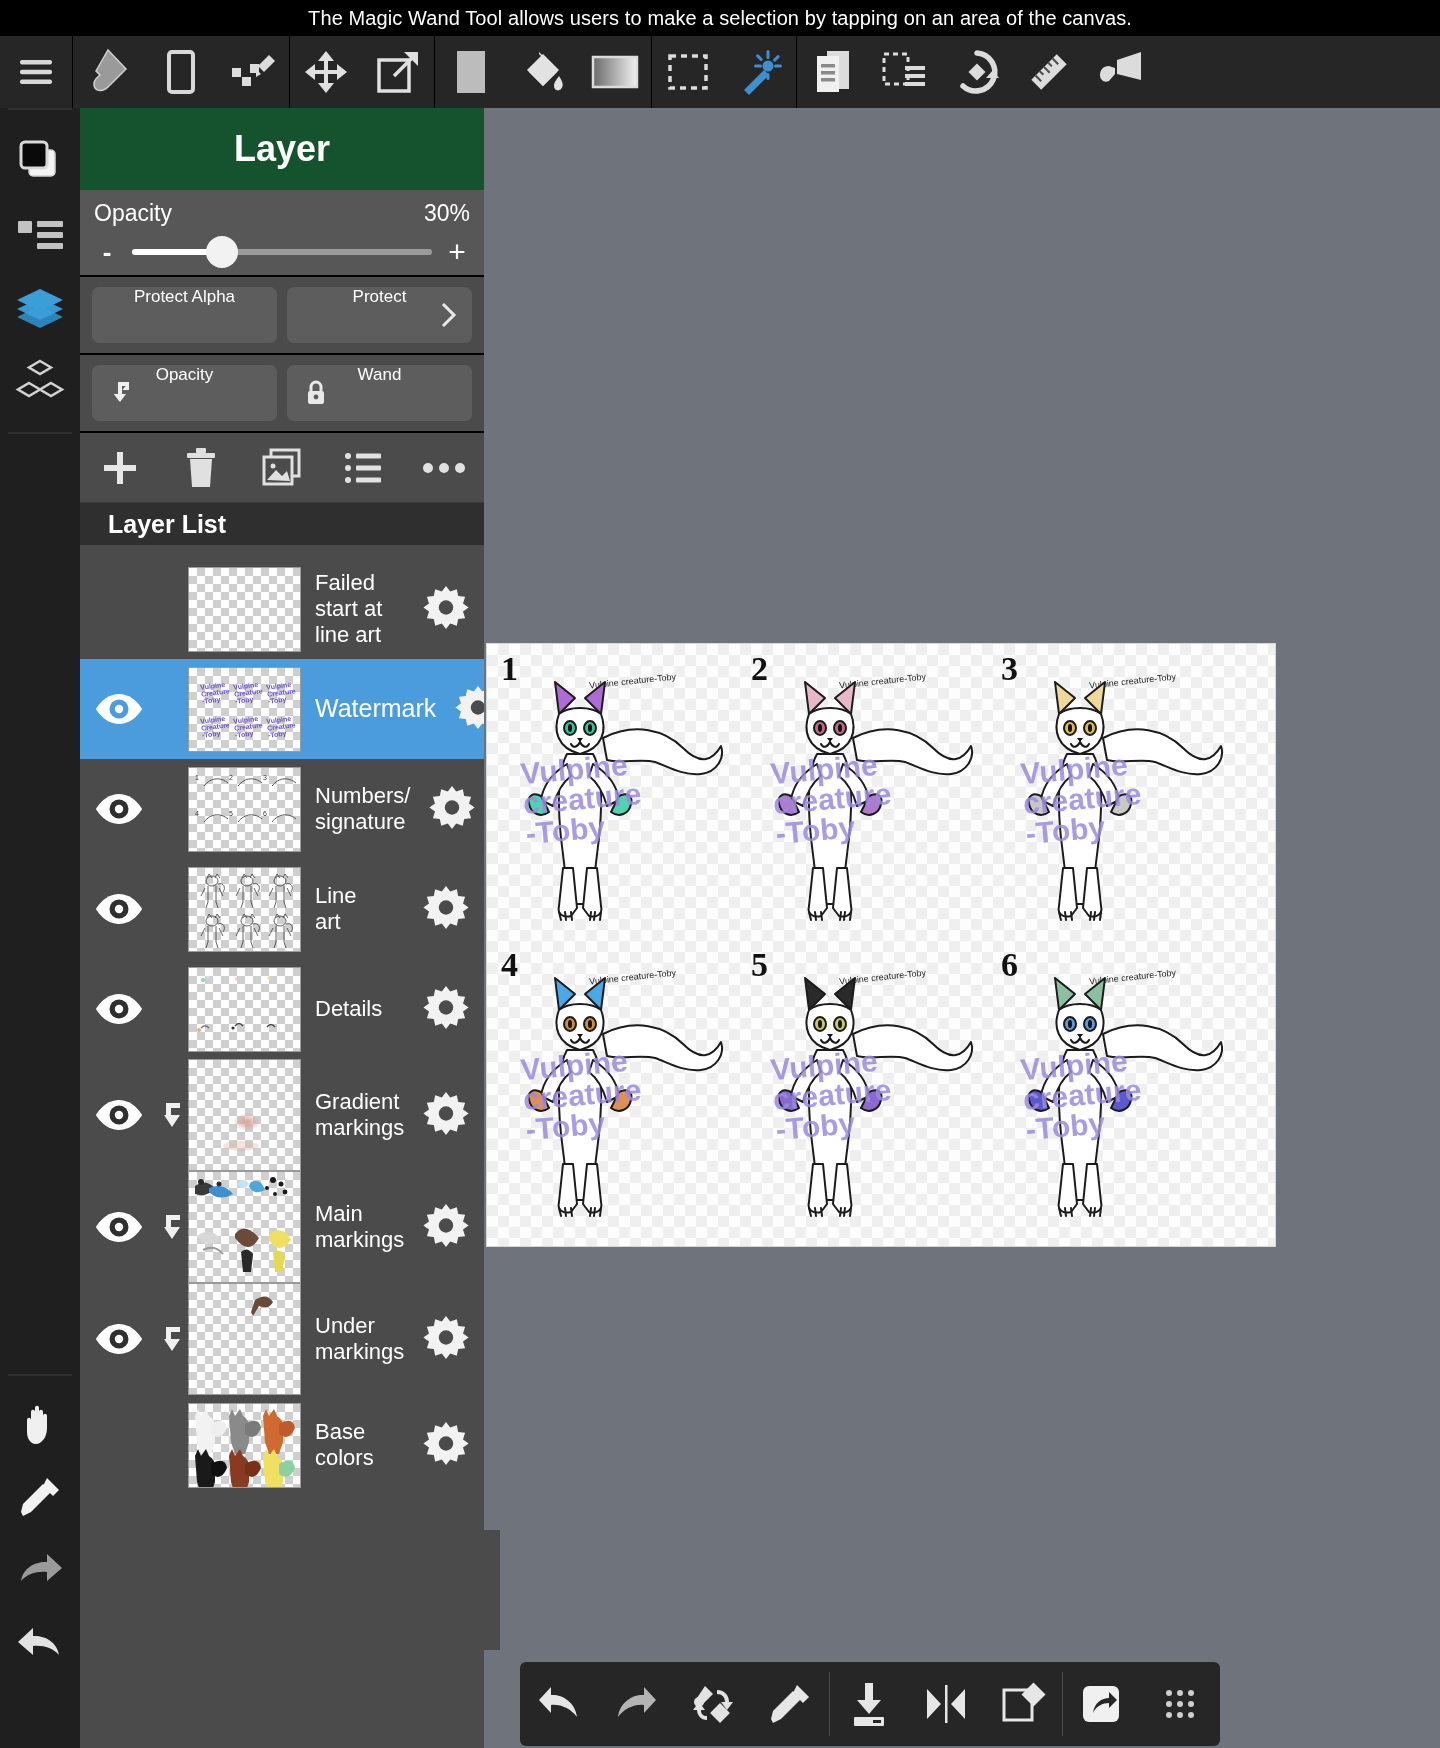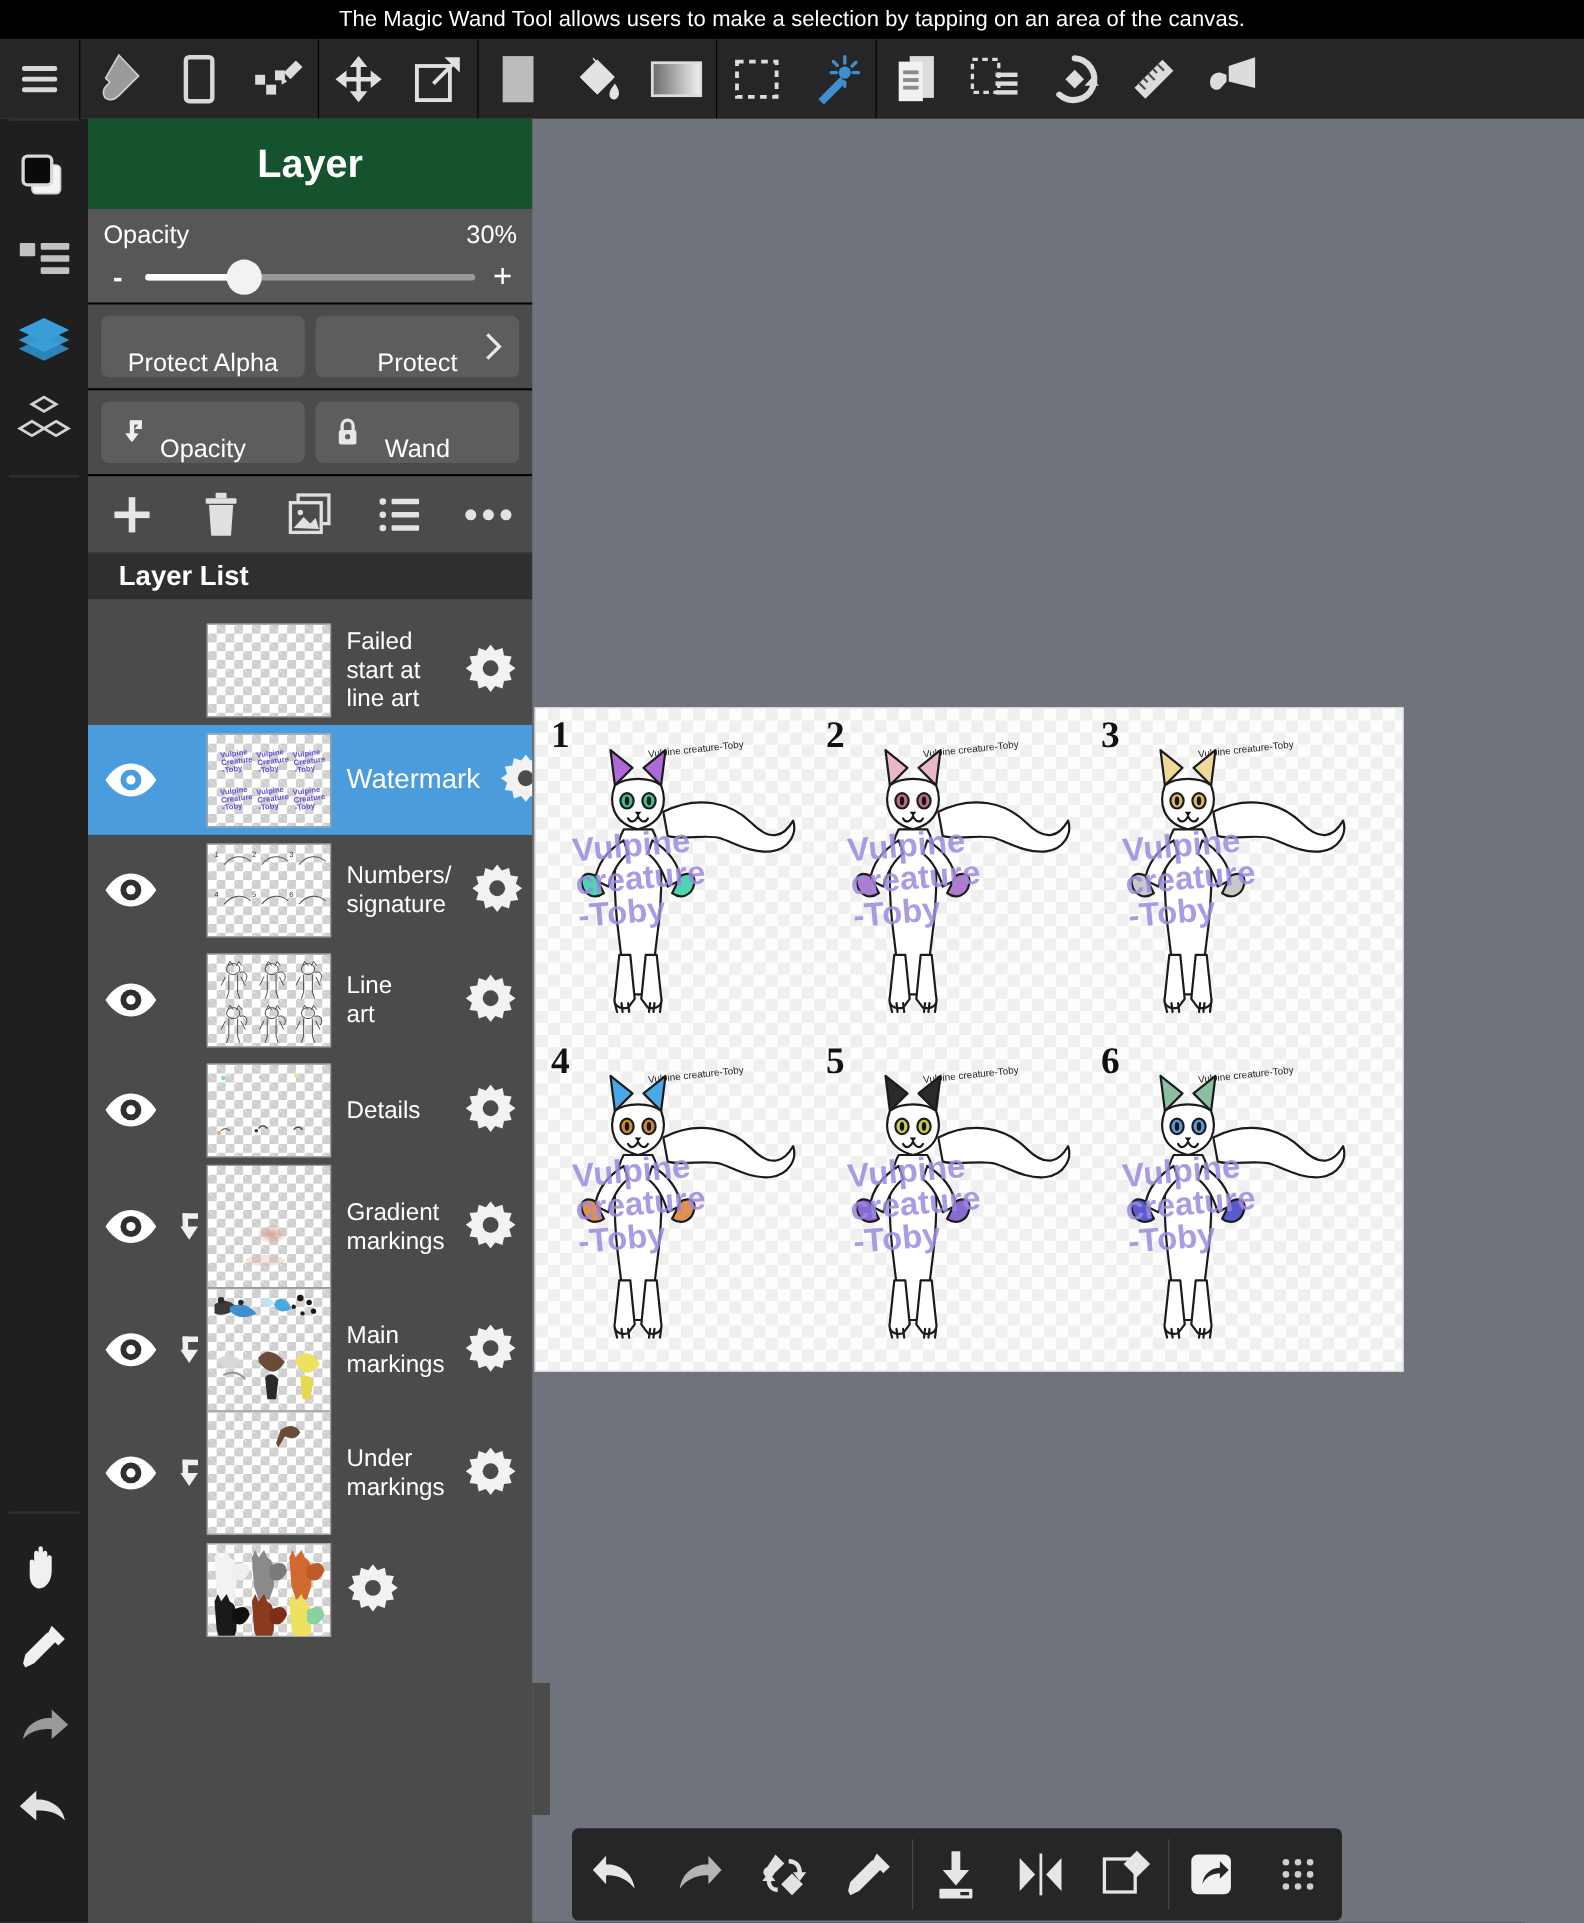--- a/index.html
+++ b/index.html
@@ -61,22 +61,22 @@
   .lp-track-fill { position: absolute; left: 0; top: 0; height: 6px; background: #fff; border-radius: 3px; }
   .lp-knob {
     position: absolute; top: 50%; transform: translate(-50%,-50%);
     width: 32px; height: 32px; border-radius: 50%; background: #f2f2f2;
   }
   .lp-plus { color: #fff; font-size: 30px; width: 26px; text-align: center; line-height: 18px;}
 
   .lp-btnrow { display: flex; gap: 10px; padding: 10px 12px; background: #4b4b4b; border-bottom: 2px solid #000; }
   .lp-btn {
     flex: 1; height: 56px; background: #5d5d5d; border-radius: 7px;
-    display: flex; align-items: flex-end; justify-content: center; position: relative;
-    color: #fff; font-size: 23px;
+    display: flex; align-items: flex-start; justify-content: center; position: relative;
+    color: #fff; font-size: 17px;
   }
   .lp-btn .lead-icon { position: absolute; left: 18px; top: 50%; transform: translateY(-50%); display:flex; }
   .lp-btn .trail-icon { position: absolute; right: 14px; top: 50%; transform: translateY(-50%); display:flex; }
 
   .lp-actionbar { height: 70px; background: #4b4b4b; display: flex; align-items: center; border-bottom: 1px solid #3a3a3a;}
   .lp-action { flex: 1; display: flex; align-items: center; justify-content: center; height: 70px;}
 
   .lp-listhdr { height: 42px; background: #2f2f2f; color: #fff; display: flex; align-items: center;
                 padding-left: 28px; font-size: 25px; font-weight: bold; }
 
@@ -850,20 +850,21 @@
                     <path d="M6 52 l3 -7 3 7 l5 -7 3 7 q6 3 6 12 l0 14 -4 12 -10 0 -4 -12 Z" fill="#1a1a1a"></path>
                     <path d="M22 60 q14 -8 16 4 q-6 14 -16 6Z" fill="#101010"></path>
                     <path d="M40 52 l3 -7 3 7 l5 -7 3 7 q6 3 6 12 l0 14 -4 12 -10 0 -4 -12 Z" fill="#8a3a20"></path>
                     <path d="M56 60 q14 -8 16 4 q-6 14 -16 6Z" fill="#7a3018"></path>
                     <path d="M74 52 l3 -7 3 7 l5 -7 3 7 q6 3 6 12 l0 14 -4 12 -10 0 -4 -12 Z" fill="#f0e060"></path>
                     <path d="M90 60 q14 -8 16 4 q-6 14 -16 6Z" fill="#8ad0a0"></path>
                   </g>
                 </svg></div>
             </div>
           </div>
+          <div class="lr-name">Base<br>colors</div>
           <div class="lr-gear">
             <svg width="46" height="46" viewBox="0 0 46 46">
               <g fill="#f2f2f2">
                 <path d="M23 0 l4.2 5.4 6.6-2.2 1.4 6.8 6.9 .8-2.1 6.6 5.6 4.1-5.6 4.1 2.1 6.6-6.9 .8-1.4 6.8-6.6-2.2L23 43l-4.2-5.4-6.6 2.2-1.4-6.8-6.9-.8 2.1-6.6L.4 21.5l5.6-4.1-2.1-6.6 6.9-.8 1.4-6.8 6.6 2.2z"></path>
                 <circle cx="23" cy="21.5" r="7.2" fill="#4b4b4b"></circle>
               </g>
             </svg>
           </div>
         </div>
       </div>

